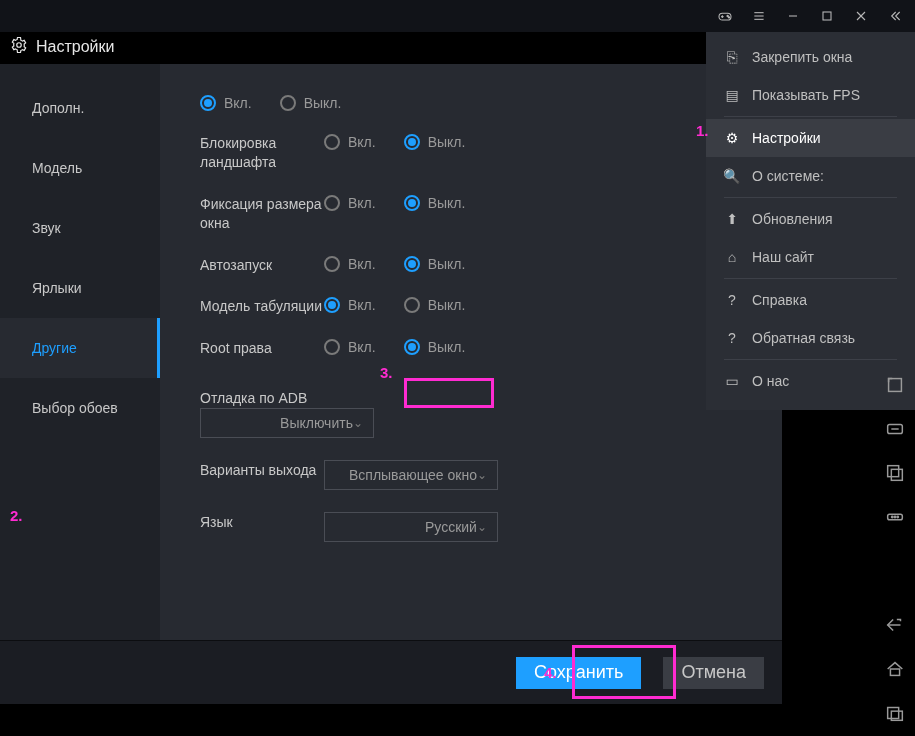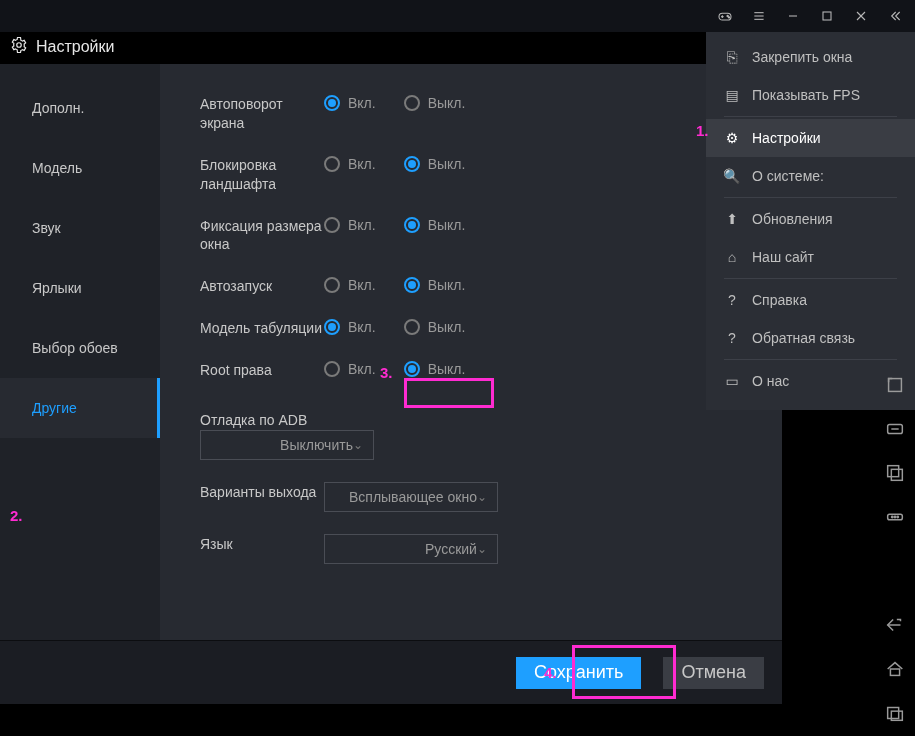--- a/index.html
+++ b/index.html
@@ -303,32 +303,31 @@
       </div>
     <div class="sidebar-item">
         <span>Модель</span>
       </div>
     <div class="sidebar-item">
         <span>Звук</span>
       </div>
     <div class="sidebar-item">
         <span>Ярлыки</span>
       </div>
+    <div class="sidebar-item active">
+        <span>Другие</span>
+      </div>
     <div class="sidebar-item">
         <span>Выбор обоев</span>
       </div>
-    <div class="sidebar-item active">
-        <span>Другие</span>
-      </div>
   </div>
 
   <div class="content">
 
     <div class="row">
-      <div class="label">Автоповорот экрана</div>
       <div class="radios">
         <span class="radio-opt selected">
             <span class="radio-circle"></span>
             <span>Вкл.</span>
           </span>
         <span class="radio-opt">
             <span class="radio-circle"></span>
             <span>Выкл.</span>
           </span>
       </div>

